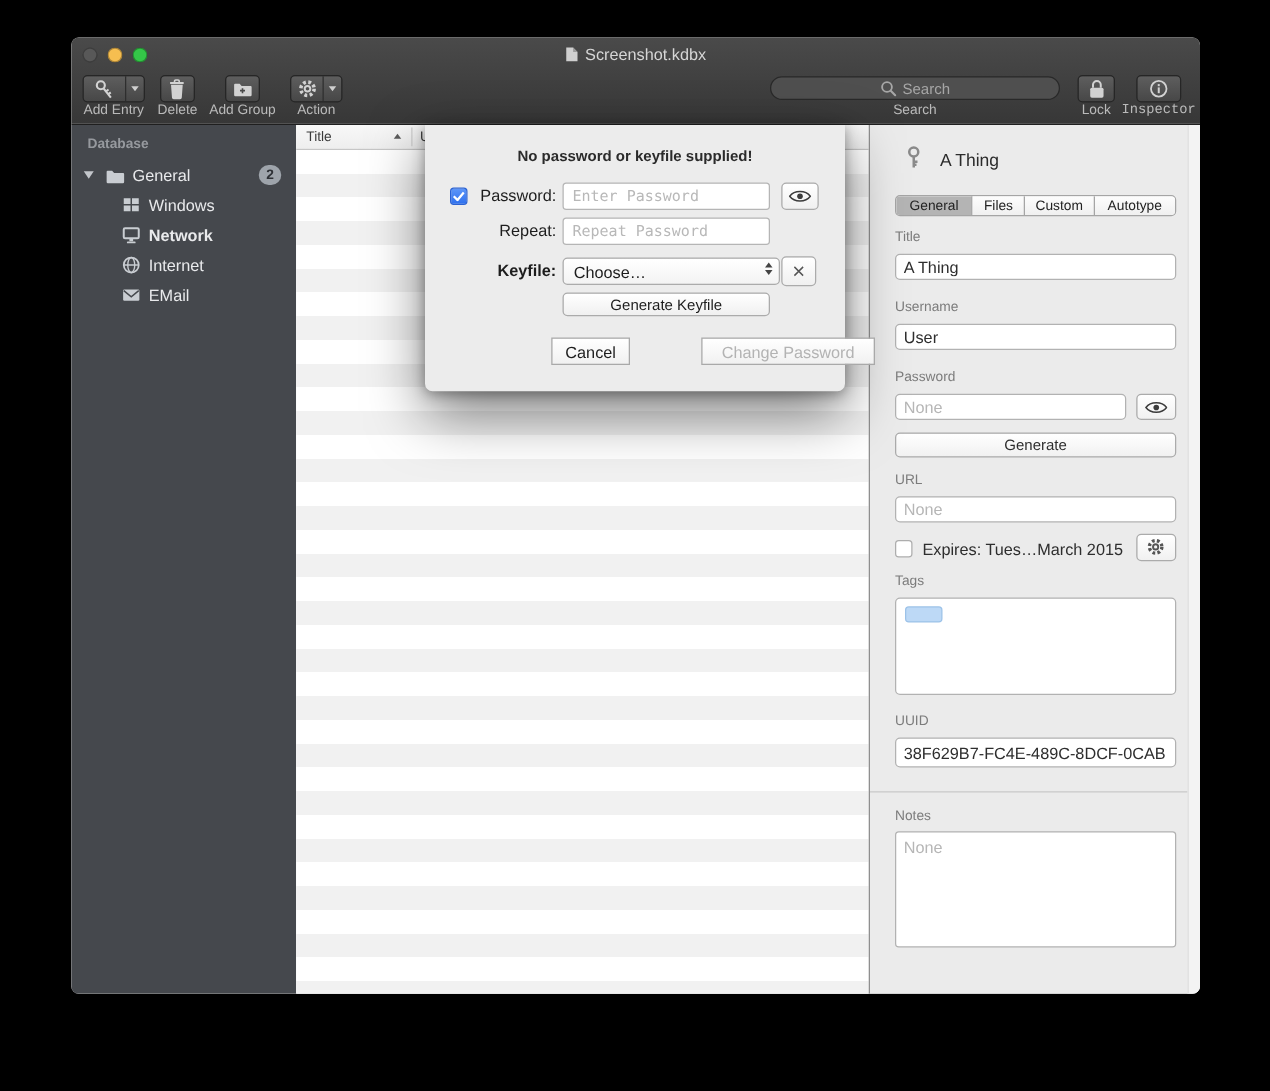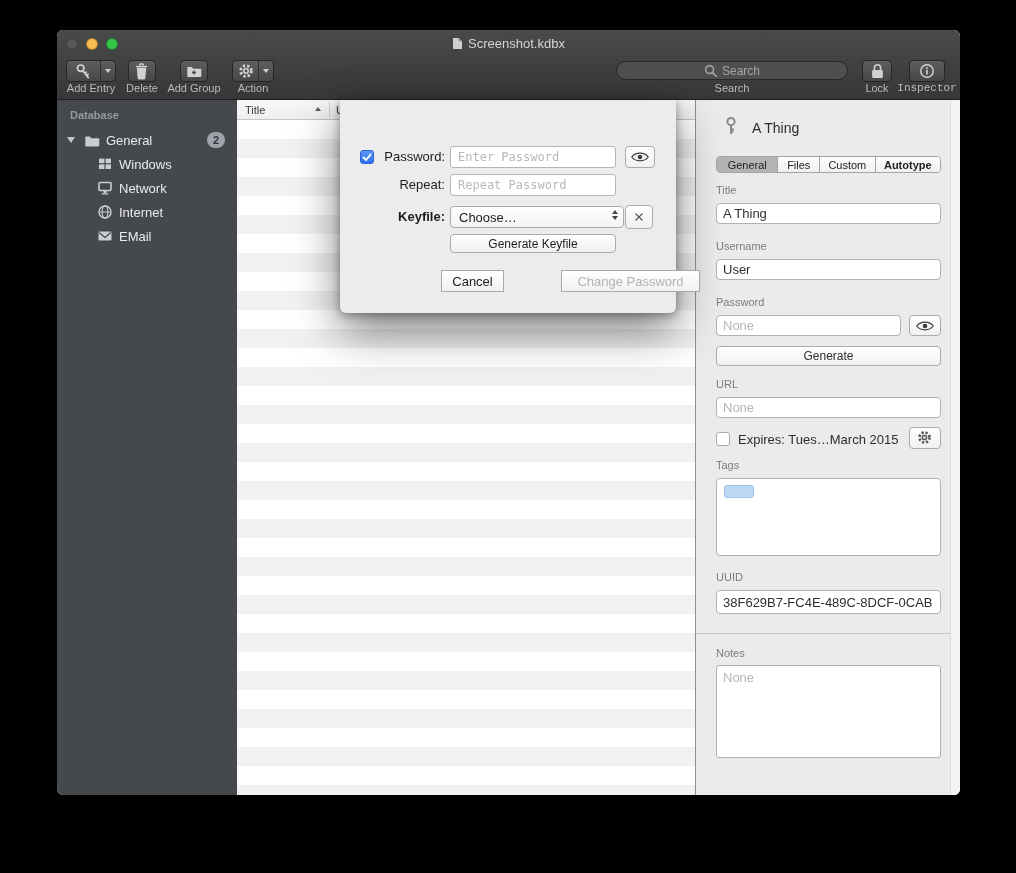--- a/index.html
+++ b/index.html
@@ -67,21 +67,21 @@
           border-radius:4px; font-size:13px; color:#2e2e2e; padding:0 6px; outline:none;
           font-family:"Liberation Sans", sans-serif; }
   .ifld::placeholder { color:#b6b6b6; }
   .ibtn { position:absolute; background:linear-gradient(#ffffff,#f1f1f1); border:1px solid #ababab;
           border-radius:4px; font-size:12px; color:#2e2e2e;
           display:flex; align-items:center; justify-content:center; }
   .seg { position:absolute; left:20px; top:56px; width:225px; height:17px; display:flex;
          border:1px solid #a5a5a5; border-radius:4px; overflow:hidden; background:#f4f4f4; }
   .seg > div { font-size:11px; color:#222; display:flex; align-items:center; justify-content:center;
                border-right:1px solid #a5a5a5; background:linear-gradient(#fdfdfd,#f0f0f0); }
-  .seg > div:last-child { border-right:none;font-weight:bold; }
+  .seg > div:last-child { border-right:none; }
   .seg > div.sel { background:#b4b4b4; }
   .cb { width:14px; height:14px; border-radius:3px; background:#fff; border:1px solid #adadad;
         display:flex; align-items:center; justify-content:center; }
   .cb.checked { background:linear-gradient(#5d96f8,#2f71ef); border-color:#2a62d4; }
   .tagbox { position:absolute; left:20px; top:378px; width:225px; height:78px; background:#fff;
             border:1px solid #b2b2b2; border-radius:4px; }
   .tagpill { position:absolute; left:7px; top:6px; width:30px; height:13px; background:#bdd9f6;
              border:1px solid #9cc2e8; border-radius:3px; }
   .insp-divider { position:absolute; left:0; right:0; top:533px; height:1px; background:#c9c9c9; }
   .notes { position:absolute; left:20px; top:565px; width:225px; height:93px; background:#fff;
@@ -253,21 +253,21 @@
       </div>
 
       <div class="srow" style="top:76px;">
         <span class="sic" style="margin-left:40px;">
           <svg width="16" height="16" viewBox="0 0 16 16">
               <rect x="2" y="2.5" width="12" height="8" rx="1" fill="none" stroke="#c9cdd2" stroke-width="1.6"></rect>
               <rect x="6.5" y="11" width="3" height="2" fill="#c9cdd2"></rect>
               <rect x="4.5" y="13.2" width="7" height="1.4" rx="0.7" fill="#c9cdd2"></rect>
             </svg>
         </span>
-        <span style="margin-left:6px;">Network</span>
+        <span style="margin-left:6px;font-weight:bold;">Network</span>
       </div>
 
       <div class="srow" style="top:100px;">
         <span class="sic" style="margin-left:40px;">
           <svg width="16" height="16" viewBox="0 0 16 16">
               <circle cx="8" cy="8" r="6" fill="none" stroke="#c9cdd2" stroke-width="1.4"></circle>
               <ellipse cx="8" cy="8" rx="2.8" ry="6" fill="none" stroke="#c9cdd2" stroke-width="1.1"></ellipse>
               <line x1="2" y1="8" x2="14" y2="8" stroke="#c9cdd2" stroke-width="1.1"></line>
             </svg>
         </span>
@@ -355,20 +355,21 @@
       <input class="ifld" style="left: 20px; top: 490px; width: 225px; height: 24px;" value="38F629B7-FC4E-489C-8DCF-0CAB">
 
       <div class="insp-divider"></div>
       <div class="ilabel" style="left:20px;top:547px;">Notes</div>
       <textarea class="notes" placeholder="None" style=""></textarea>
 
       <div class="scrolltrack"></div>
     </div>
 
     <div class="dlg">
+      <div class="dlg-msg">No password or keyfile supplied!</div>
 
       <div class="cb checked abs" style="left:20px;top:50px;">
         <span class="sic" style="width:10px;height:8px;">
           <svg width="10" height="8" viewBox="0 0 10 8">
               <path d="M1 4 L4 7 L9 1" stroke="#fff" stroke-width="1.8" fill="none"></path>
             </svg>
         </span>
       </div>
       <div class="dlbl" style="top:46px;">Password:</div>
       <input class="dfld" style="top: 46px;" placeholder="Enter Password">

